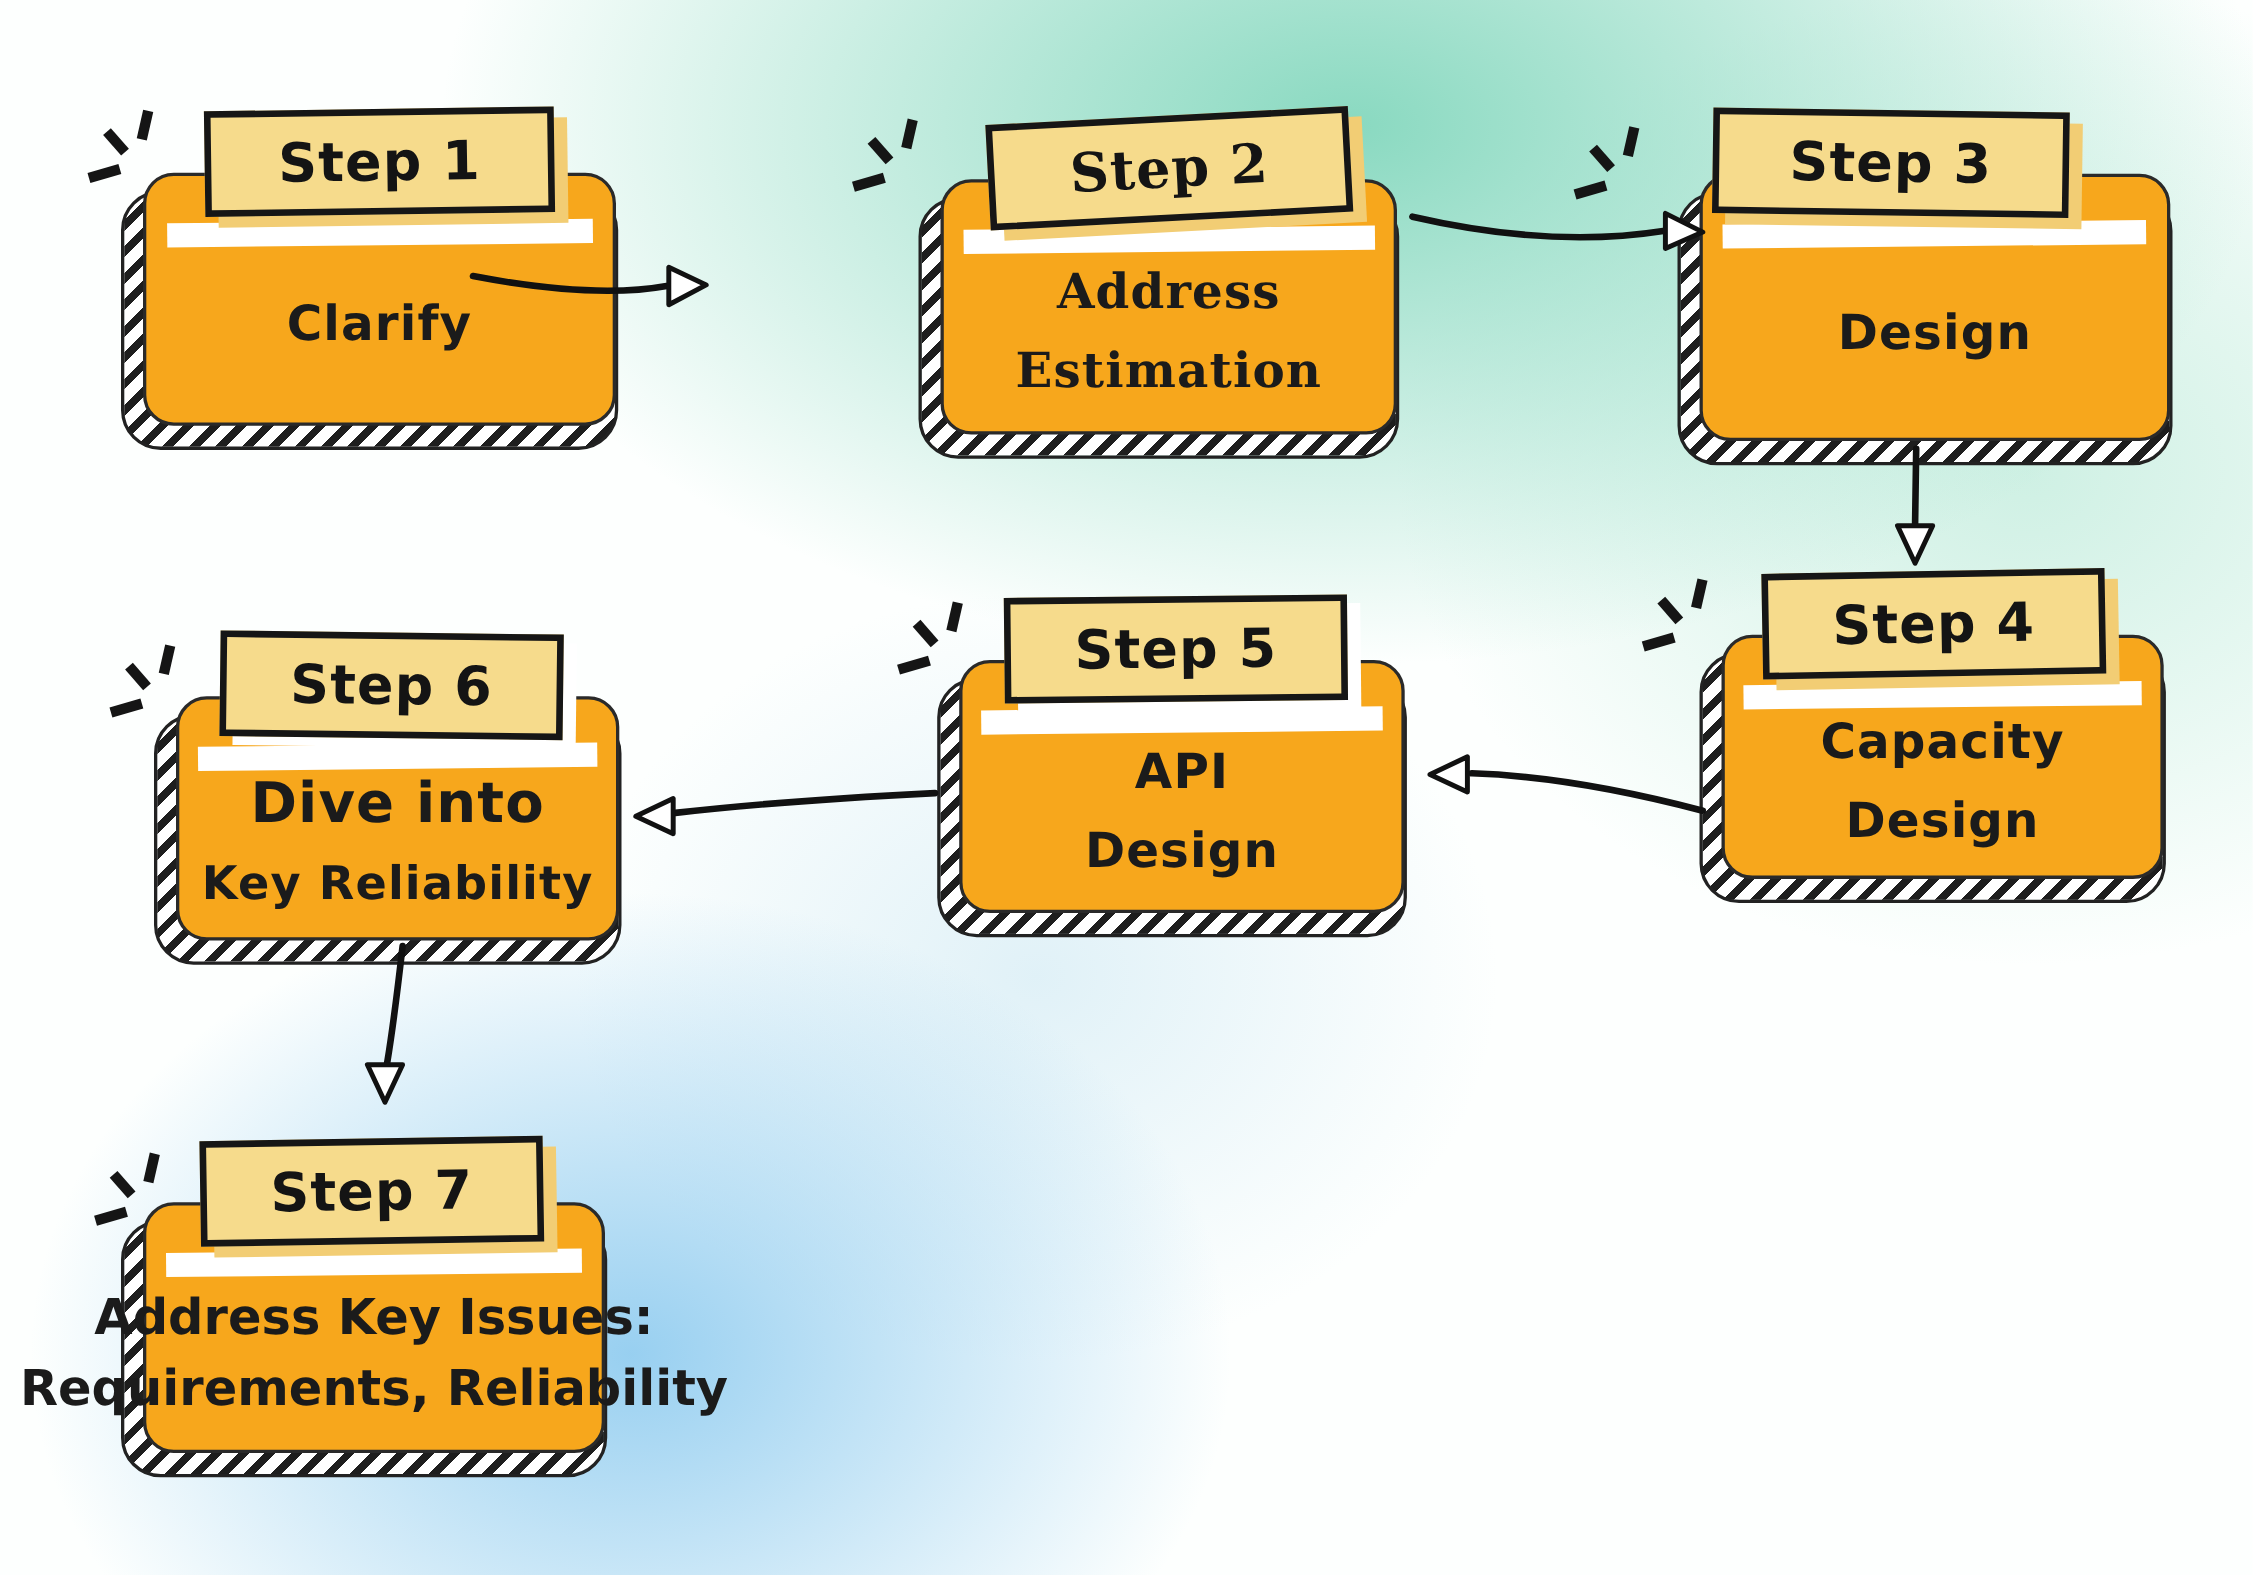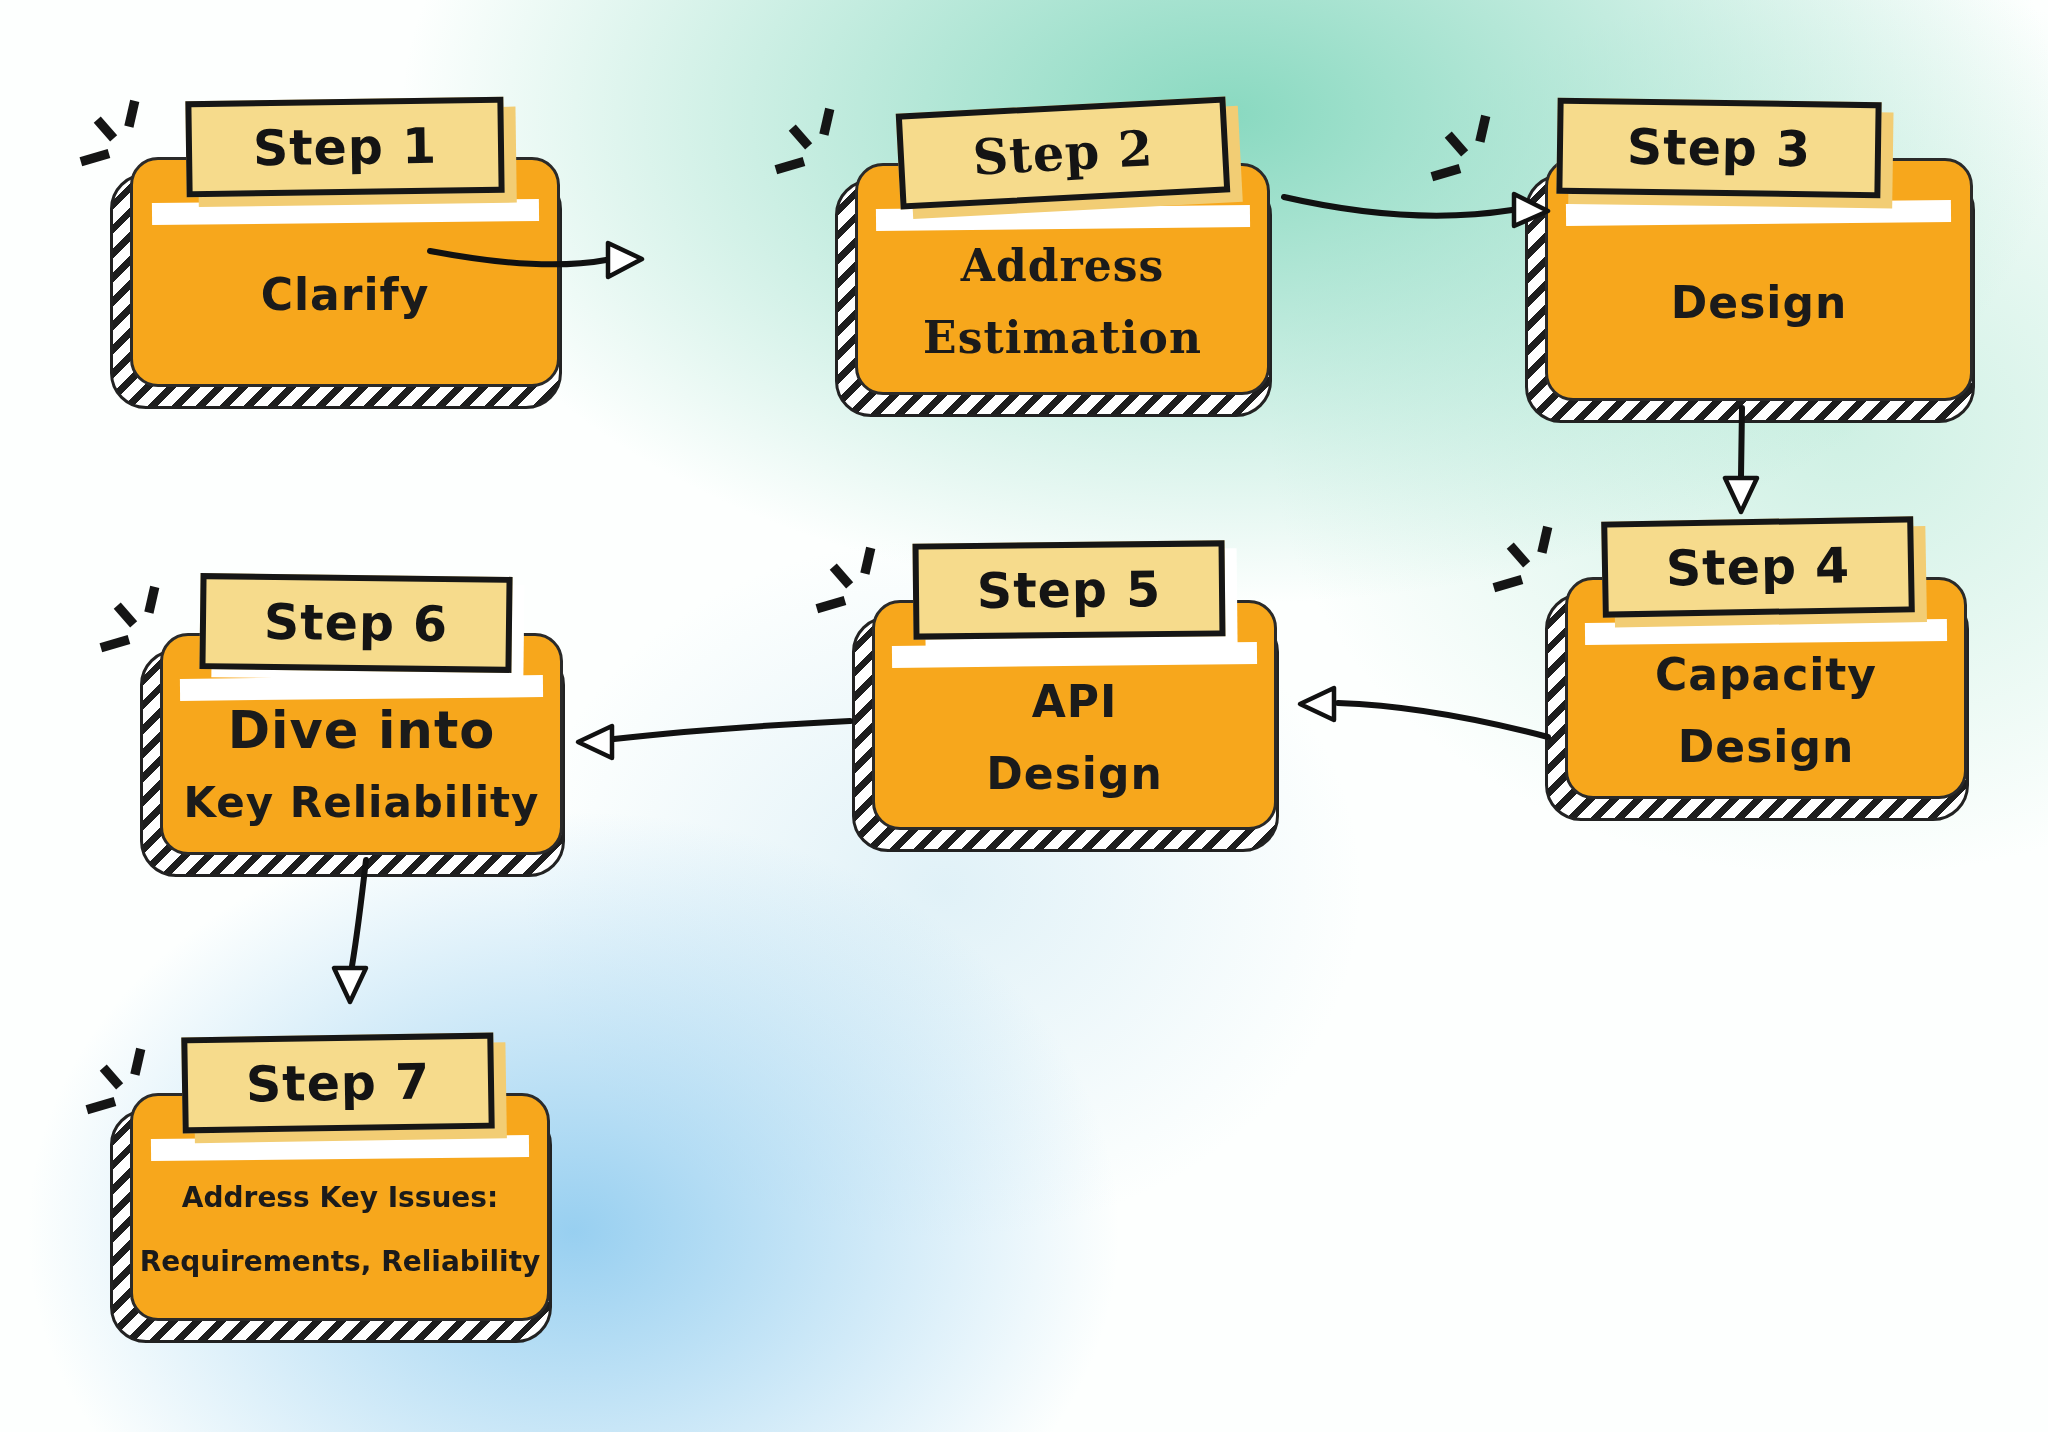--- a/index.html
+++ b/index.html
@@ -27,21 +27,21 @@
     background:#F7A71C;
     border:3px solid #2a2a2a;border-radius:28px;
     display:flex;flex-direction:column;justify-content:center;align-items:center;
     padding-top:46px;box-sizing:border-box;
     z-index:2;
   }
   .tline{
     font-size:44px;font-weight:800;color:#1b1b1b;line-height:72px;
     letter-spacing:1px;white-space:nowrap;
   }
-  .small .tline{font-size:28px;line-height:64px;letter-spacing:0;}
+  .small .tline{font-size:45px;line-height:64px;letter-spacing:0;}
   .serif .tline{font-family:"DejaVu Serif","Liberation Serif",serif;font-weight:700;}
   .band{
     position:absolute;left:5%;width:90%;top:44px;height:22px;background:#ffffff;
     z-index:3;transform:rotate(-0.6deg);
   }
   .tab{
     position:absolute;top:-58px;left:50%;height:96px;
     background:#F6DB8C;border:6px solid #161616;
     display:flex;align-items:center;justify-content:center;
     box-shadow:12px 10px 0 #F2CD74;

